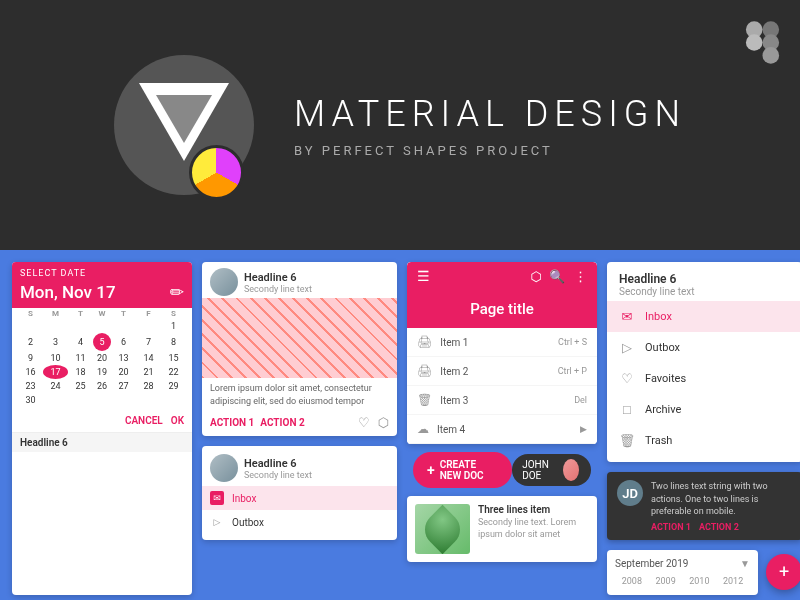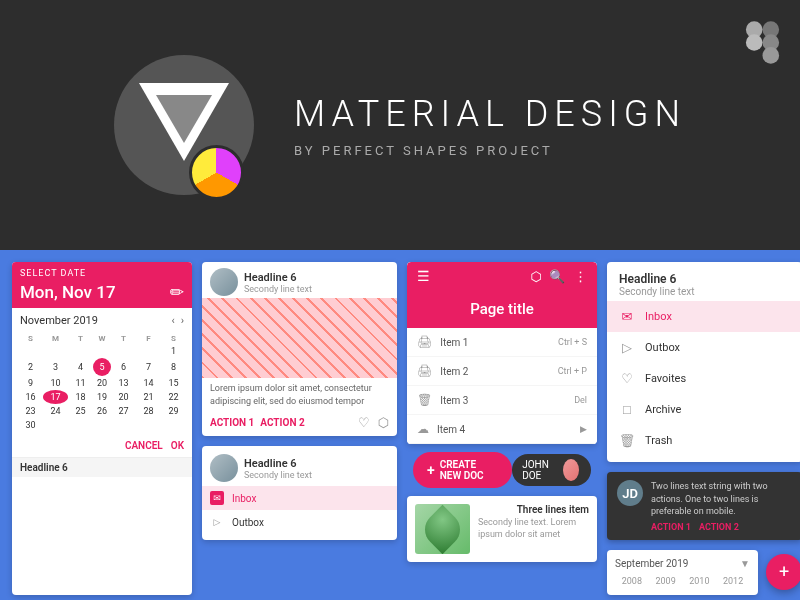--- a/index.html
+++ b/index.html
@@ -309,21 +309,21 @@
       align-items: center;
       justify-content: center;
     }
     .leaf-shape {
       width: 35px; height: 35px;
       background: radial-gradient(ellipse at 30% 30%, #81c784, #2e7d32);
       border-radius: 0 50% 0 50%;
       transform: rotate(45deg);
     }
     .bottom-article-text { flex: 1; }
-    .bottom-article-title { font-size: 10px; font-weight: 600; color: #333; text-align: right; }
+    .bottom-article-title { font-size: 10px; font-weight: 600; color: #333; }
     .bottom-article-sub { font-size: 9px; color: #999; margin-top: 2px; line-height: 1.3; }
 
     
     .right-col { display: flex; flex-direction: column; gap: 10px; }
     .nav-card {
       background: white;
       border-radius: 4px;
       overflow: hidden;
       box-shadow: 0 2px 6px rgba(0,0,0,0.2);
       padding-bottom: 6px;
@@ -435,27 +435,20 @@
   </div>
 </div>
 
 <div class="content">
 
   <div class="card calendar-card">
     <div class="cal-select-date">SELECT DATE</div>
     <div class="cal-date-row">
       <span>Mon, Nov 17</span>
       <span class="cal-edit">✏</span>
-    </div>
-    <div class="cal-month-row">
-      <span>November 2019</span>
-      <div class="arrows">
-        <span>‹</span>
-        <span>›</span>
-      </div>
     </div>
     <div class="cal-grid">
       <table>
         <tbody>
             <tr>
           <th>S</th>
           <th>M</th>
           <th>T</th>
           <th>W</th>
           <th>T</th>

